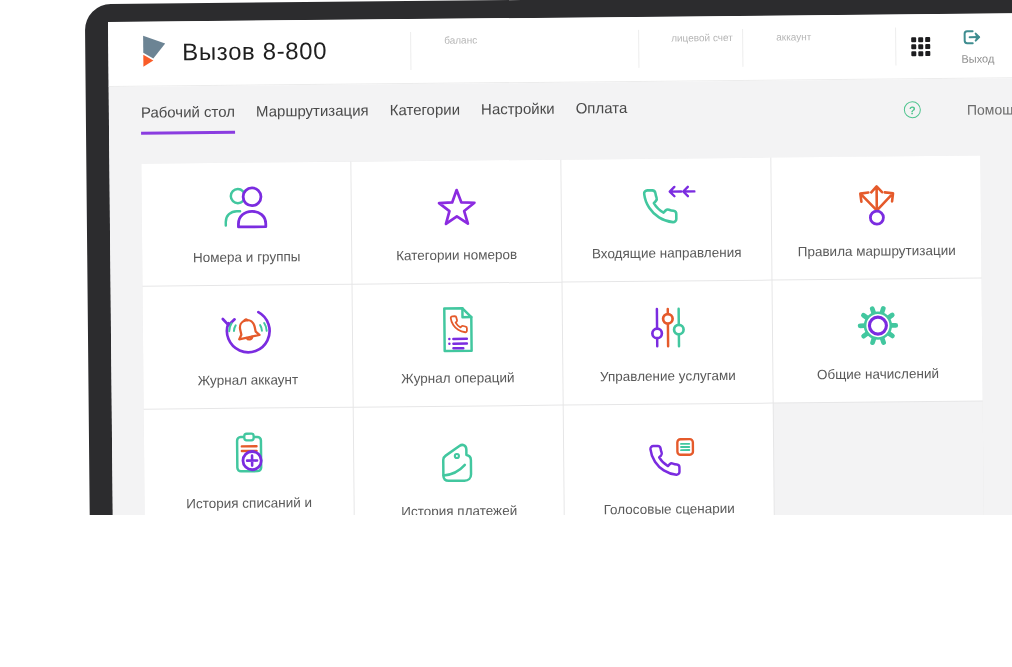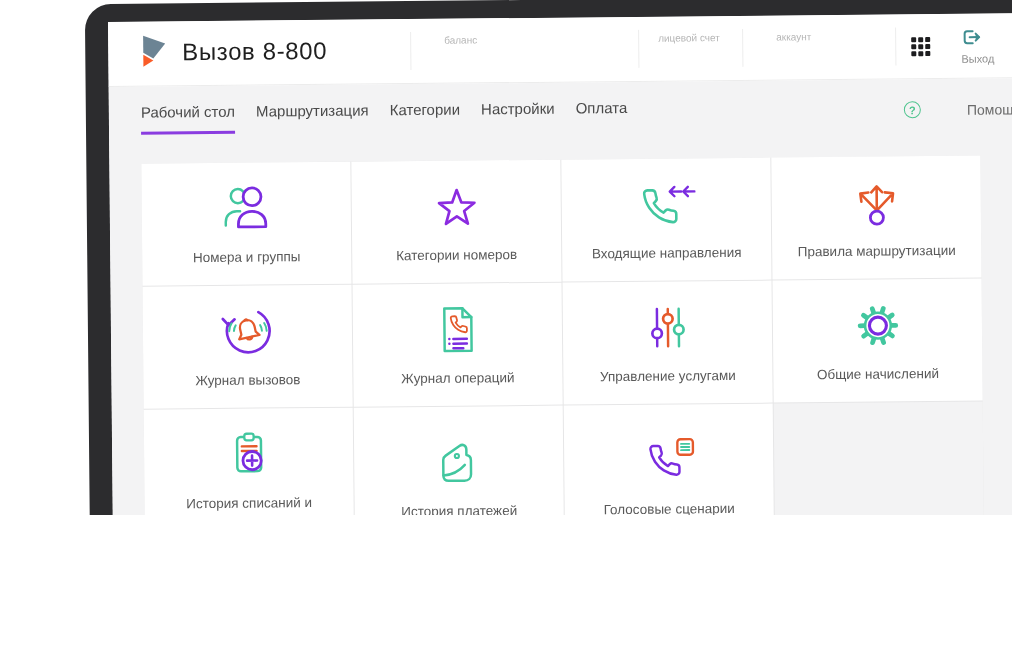--- a/index.html
+++ b/index.html
@@ -80,21 +80,21 @@
       <div class="app-header">
         <svg class="logo" viewBox="0 0 28 36">
           <path d="M3 1 L25 9 L13 24 L3 18 Z" fill="#6c8494"></path>
           <path d="M3 20 L13 26 L3 32 Z" fill="#fa5c28"></path>
         </svg>
         <div class="app-title">Вызов 8-800</div>
 
         <div class="hdiv" style="left:302px"></div>
         <div class="hlabel" style="left:320px">баланс</div>
         <div class="hdiv" style="left:530px"></div>
-        <div class="hlabel" style="left:534px">лицевой счет</div>
+        <div class="hlabel" style="left:547px">лицевой счет</div>
         <div class="hdiv" style="left:634px"></div>
         <div class="hlabel" style="left:652px">аккаунт</div>
         <div class="hdiv" style="left:787px"></div>
 
         <div class="grid-icon">
           <span></span>
             <span></span>
             <span></span>
             <span></span>
             <span></span>
@@ -188,21 +188,21 @@
                   <path d="M43.7 19.8 a14.5 14.5 0 0 1 2.4 7.6"></path>
                   <path d="M39.8 21.8 a10 10 0 0 1 1.7 5.4"></path>
                 </g>
                 <g stroke="#e55a2b" stroke-width="2.2" transform="rotate(-12 28 27)">
                   <path d="M28 16.8 C23.6 16.8 20.9 20.2 20.9 24.6 V29.6 L18 33.4 H38 L35.1 29.6 V24.6 C35.1 20.2 32.4 16.8 28 16.8 Z" fill="#fff"></path>
                   <path d="M26.6 17 a1.5 1.5 0 0 1 2.8 0"></path>
                   <path d="M25.3 33.6 a2.8 2.8 0 0 0 5.4 0"></path>
                 </g>
               </g>
             </svg>
-            <div class="tlabel">Журнал вызовов</div>
+            <div class="tlabel">Журнал аккаунт</div>
           </div>
 
           <div class="tile">
             <svg class="ticon" viewBox="0 0 56 56">
               <g fill="none" stroke-linecap="round" stroke-linejoin="round">
                 <path d="M15 7.5 h17.5 l8.5 8.5 v32.5 h-26 z" stroke="#42c79f" stroke-width="2.4"></path>
                 <path d="M32.5 7.5 v8.5 h8.5" stroke="#42c79f" stroke-width="2.4"></path>
                 <g stroke="#e55a2b" stroke-width="2.2" transform="translate(19.5,13.5) scale(0.78)">
                   <path d="M22 16.92v3a2 2 0 0 1-2.18 2 19.79 19.79 0 0 1-8.63-3.07 19.5 19.5 0 0 1-6-6 19.79 19.79 0 0 1-3.07-8.67A2 2 0 0 1 4.11 2h3a2 2 0 0 1 2 1.72 12.84 12.84 0 0 0 .7 2.81 2 2 0 0 1-.45 2.11L8.09 9.91a16 16 0 0 0 6 6l1.27-1.27a2 2 0 0 1 2.11-.45 12.84 12.84 0 0 0 2.81.7A2 2 0 0 1 22 16.92z"></path>
                 </g>

